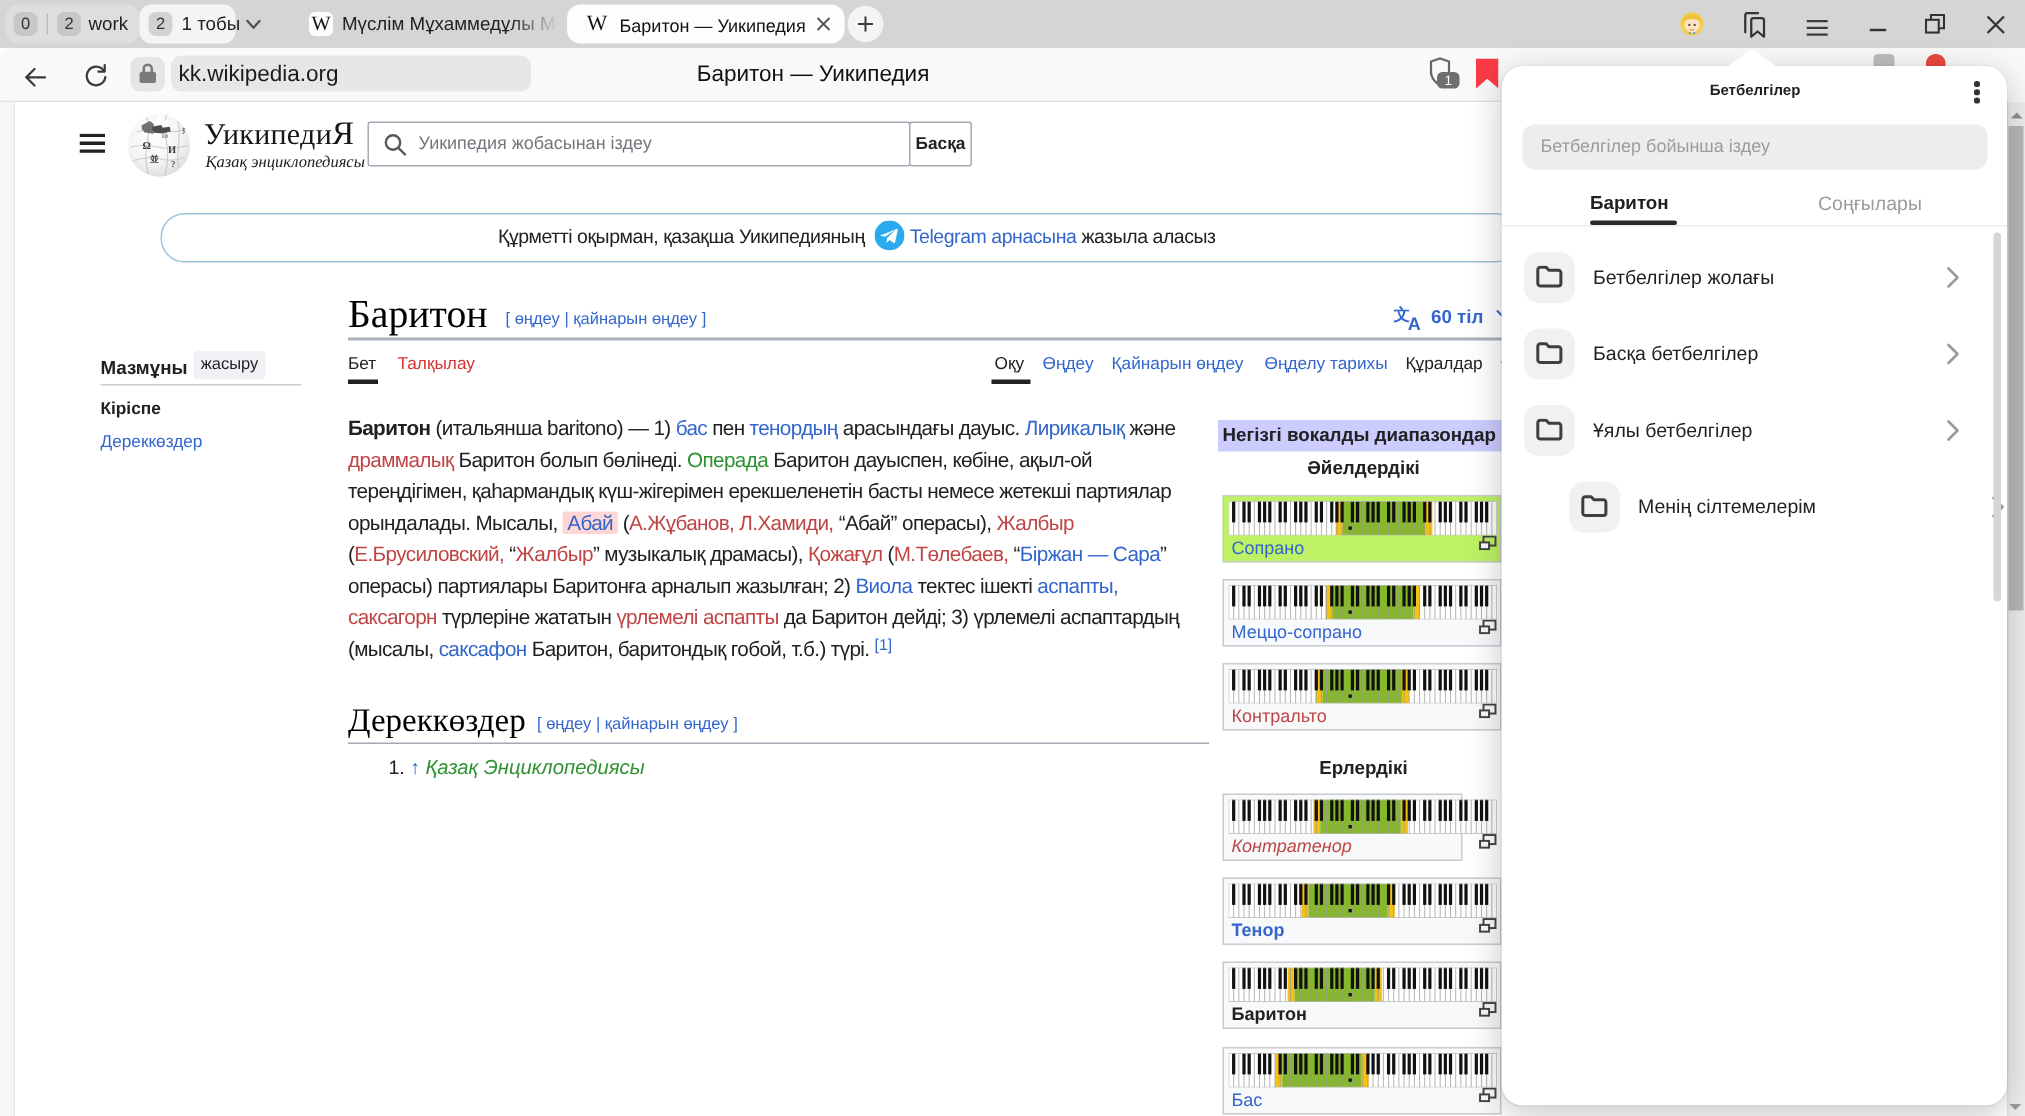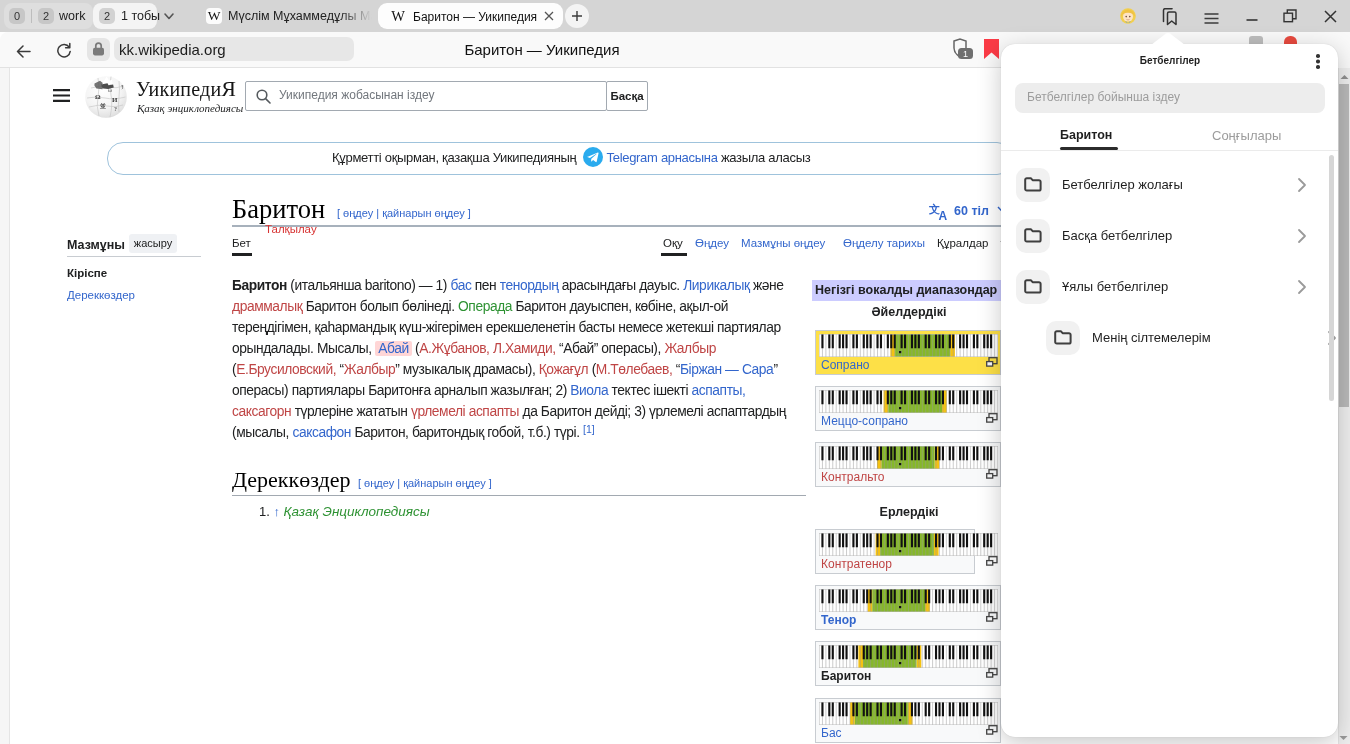--- a/index.html
+++ b/index.html
@@ -147,25 +147,25 @@
 <text x="9.5" y="18" font-size="12" font-weight="bold" fill="#3366cc" font-family="Liberation Sans">A</text>
 </svg>
 <div class="abs" style="left:954px;top:204px;font-size:12.5px;font-weight:bold;color:#3366cc;">60 тіл</div>
 <svg width="9" height="6" viewBox="0 0 9 6" style="position:absolute;left:997px;top:206px;">
       <path d="M1 1 L4.5 4.7 L8 1" stroke="#3366cc" stroke-width="1.4" fill="none"></path>
     </svg>
 <div class="abs" style="left:232px;top:225px;width:781px;height:2px;background:#a7b1bc;"></div>
 
 <div class="abs" style="left:232px;top:237px;font-size:11.5px;color:#202122;">Бет</div>
 <div class="abs" style="left:232px;top:253px;width:20px;height:2.5px;background:#202122;"></div>
-<div class="abs" style="left:265px;top:223px;font-size:11.5px;color:#d73333;">Талқылау</div>
+<div class="abs" style="left:265px;top:237px;font-size:11.5px;color:#d73333;">Талқылау</div>
 <div class="abs" style="left:663px;top:237px;font-size:11.5px;color:#202122;">Оқу</div>
 <div class="abs" style="left:661px;top:253px;width:26px;height:2.5px;background:#202122;"></div>
 <div class="abs" style="left:695px;top:237px;font-size:11.5px;color:#3366cc;">Өңдеу</div>
-<div class="abs" style="left:741px;top:237px;font-size:11.5px;color:#3366cc;">Мазмұны өңдеу</div>
+<div class="abs" style="left:741px;top:237px;font-size:11.5px;color:#3366cc;">Қайнарын өңдеу</div>
 <div class="abs" style="left:843px;top:237px;font-size:11.5px;color:#3366cc;">Өңделу тарихы</div>
 <div class="abs" style="left:937px;top:237px;font-size:11.5px;color:#202122;">Құралдар</div>
 <svg width="10" height="7" viewBox="0 0 10 7" style="position:absolute;left:1000px;top:240px;">
       <path d="M1 1 L5 5.5 L9 1" stroke="#202122" stroke-width="1.3" fill="none"></path>
     </svg>
 
 <div class="abs" style="left:67px;top:238px;font-size:12.5px;font-weight:bold;color:#202122;">Мазмұны</div>
 <div class="abs" style="left:129px;top:234px;width:48px;height:19px;background:#eff1f4;border-radius:3px;text-align:center;font-size:11px;color:#202122;line-height:19px;">жасыру</div>
 <div class="abs" style="left:67px;top:256px;width:134px;height:1px;background:#c8ccd1;"></div>
 <div class="abs" style="left:67px;top:267px;font-size:11.5px;font-weight:bold;color:#202122;">Кіріспе</div>
@@ -176,21 +176,21 @@
 <div class="abs" style="left:232px;top:467px;font-family:'Liberation Serif',serif;font-size:22px;color:#000;">Дереккөздер</div>
 <div class="abs" style="left:358px;top:477px;font-size:11px;color:#3366cc;">[ өңдеу | қайнарын өңдеу ]</div>
 <div class="abs" style="left:232px;top:495px;width:574px;height:1px;background:#a2a9b1;"></div>
 <div class="abs" style="left:259px;top:504px;font-size:13px;color:#202122;">1. <span style="color:#3366cc;">↑</span> <i style="color:#2e9233;font-size:13.5px;">Қазақ Энциклопедиясы</i></div>
 
 <div class="abs" style="left:812px;top:280px;width:202px;height:21px;background:#ccccff;"></div>
 <div class="abs" style="left:815px;top:283px;font-size:12.5px;font-weight:bold;color:#202122;white-space:nowrap;">Негізгі вокалды диапазондар</div>
 <div class="abs" style="left:909px;top:305px;transform:translateX(-50%);font-size:12.5px;font-weight:bold;color:#202122;">Әйелдердікі</div>
 <div class="abs" style="left:909px;top:505px;transform:translateX(-50%);font-size:12.5px;font-weight:bold;color:#202122;">Ерлердікі</div>
 
-<div style="position:absolute;left:815px;top:330px;width:186px;height:45px;background:#fde047;border:1px solid #c8ccd1;">
+<div style="position:absolute;left:815px;top:330px;width:186px;height:45px;background:#bef264;border:1px solid #c8ccd1;">
  <div style="position:absolute;left:3px;top:3px;">
         <svg width="179" height="23" style="display:block">
           <rect x="0" y="0" width="179" height="23" fill="#fff"></rect>
           <rect x="71.4" y="0" width="4.7" height="23" fill="#f5c211"></rect>
           <rect x="131.2" y="0" width="4.7" height="23" fill="#f5c211"></rect>
           <rect x="76.1" y="0" width="55.1" height="23" fill="#86b829"></rect>
           <path d="M3.44 0V23 M6.88 0V23 M10.33 0V23 M13.77 0V23 M17.21 0V23 M20.65 0V23 M24.10 0V23 M27.54 0V23 M30.98 0V23 M34.42 0V23 M37.87 0V23 M41.31 0V23 M44.75 0V23 M48.19 0V23 M51.63 0V23 M55.08 0V23 M58.52 0V23 M61.96 0V23 M65.40 0V23 M68.85 0V23 M72.29 0V23 M75.73 0V23 M79.17 0V23 M82.62 0V23 M86.06 0V23 M89.50 0V23 M92.94 0V23 M96.38 0V23 M99.83 0V23 M103.27 0V23 M106.71 0V23 M110.15 0V23 M113.60 0V23 M117.04 0V23 M120.48 0V23 M123.92 0V23 M127.37 0V23 M130.81 0V23 M134.25 0V23 M137.69 0V23 M141.13 0V23 M144.58 0V23 M148.02 0V23 M151.46 0V23 M154.90 0V23 M158.35 0V23 M161.79 0V23 M165.23 0V23 M168.67 0V23 M172.12 0V23 M175.56 0V23" stroke="#999" stroke-width="0.5" fill="none"></path>
           <rect x="2.38" y="0" width="2.13" height="14.26" fill="#111"></rect>
           <rect x="9.26" y="0" width="2.13" height="14.26" fill="#111"></rect>
           <rect x="12.70" y="0" width="2.13" height="14.26" fill="#111"></rect>
@@ -338,21 +338,21 @@
           <rect x="80.0" y="17.0" width="2.2" height="2.2" fill="#111"></rect>
           <rect x="0.25" y="0.25" width="178.5" height="22.5" fill="none" stroke="#bbb" stroke-width="0.5"></rect>
         </svg>
       </div>
  <div style="position:absolute;left:5px;top:27px;font-size:12px;color:#bf4545;font-weight:normal;white-space:nowrap;">Контральто</div>
  <svg style="position:absolute;left:170px;top:26px;" width="12" height="10" viewBox="0 0 12 10">
    <rect x="3" y="0.7" width="8" height="6" fill="none" stroke="#444" stroke-width="1.3"></rect>
    <rect x="0.7" y="4.6" width="6" height="4.5" fill="#f8f9fa" stroke="#444" stroke-width="1.3"></rect>
  </svg>
 </div>
-<div style="position:absolute;left:815px;top:529px;width:160px;height:45px;background:#f8f9fa;border:1px solid #c8ccd1;">
+<div style="position:absolute;left:815px;top:529px;width:160px;height:45px;background:#f8f9fa;border:1px solid #c8ccd1;font-style:italic;">
  <div style="position:absolute;left:3px;top:3px;">
         <svg width="179" height="23" style="display:block">
           <rect x="0" y="0" width="179" height="23" fill="#fff"></rect>
           <rect x="56.6" y="0" width="4.7" height="23" fill="#f5c211"></rect>
           <rect x="114.9" y="0" width="4.7" height="23" fill="#f5c211"></rect>
           <rect x="61.2" y="0" width="53.7" height="23" fill="#86b829"></rect>
           <path d="M3.44 0V23 M6.88 0V23 M10.33 0V23 M13.77 0V23 M17.21 0V23 M20.65 0V23 M24.10 0V23 M27.54 0V23 M30.98 0V23 M34.42 0V23 M37.87 0V23 M41.31 0V23 M44.75 0V23 M48.19 0V23 M51.63 0V23 M55.08 0V23 M58.52 0V23 M61.96 0V23 M65.40 0V23 M68.85 0V23 M72.29 0V23 M75.73 0V23 M79.17 0V23 M82.62 0V23 M86.06 0V23 M89.50 0V23 M92.94 0V23 M96.38 0V23 M99.83 0V23 M103.27 0V23 M106.71 0V23 M110.15 0V23 M113.60 0V23 M117.04 0V23 M120.48 0V23 M123.92 0V23 M127.37 0V23 M130.81 0V23 M134.25 0V23 M137.69 0V23 M141.13 0V23 M144.58 0V23 M148.02 0V23 M151.46 0V23 M154.90 0V23 M158.35 0V23 M161.79 0V23 M165.23 0V23 M168.67 0V23 M172.12 0V23 M175.56 0V23" stroke="#999" stroke-width="0.5" fill="none"></path>
           <rect x="2.38" y="0" width="2.13" height="14.26" fill="#111"></rect>
           <rect x="9.26" y="0" width="2.13" height="14.26" fill="#111"></rect>
           <rect x="12.70" y="0" width="2.13" height="14.26" fill="#111"></rect>

